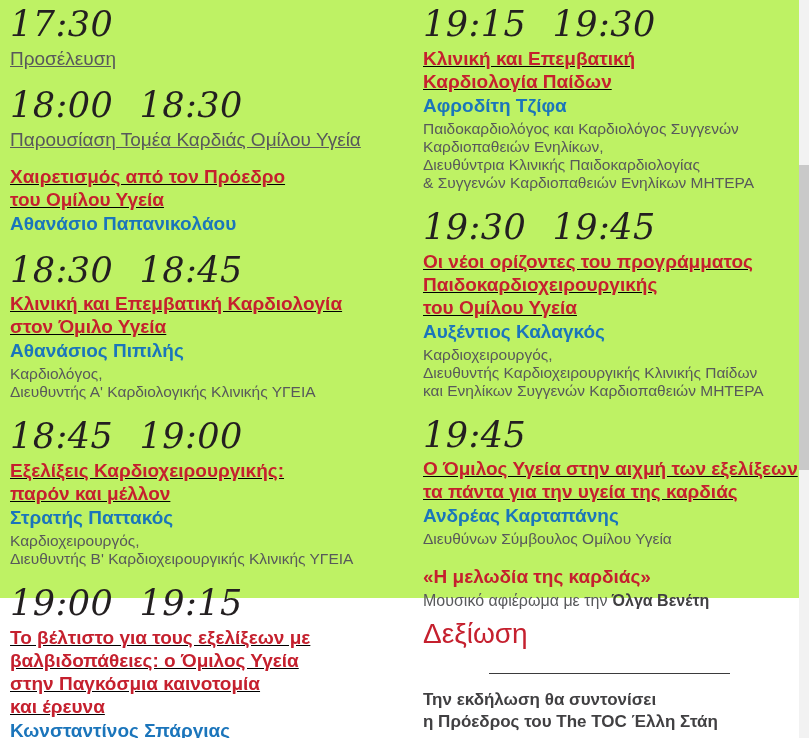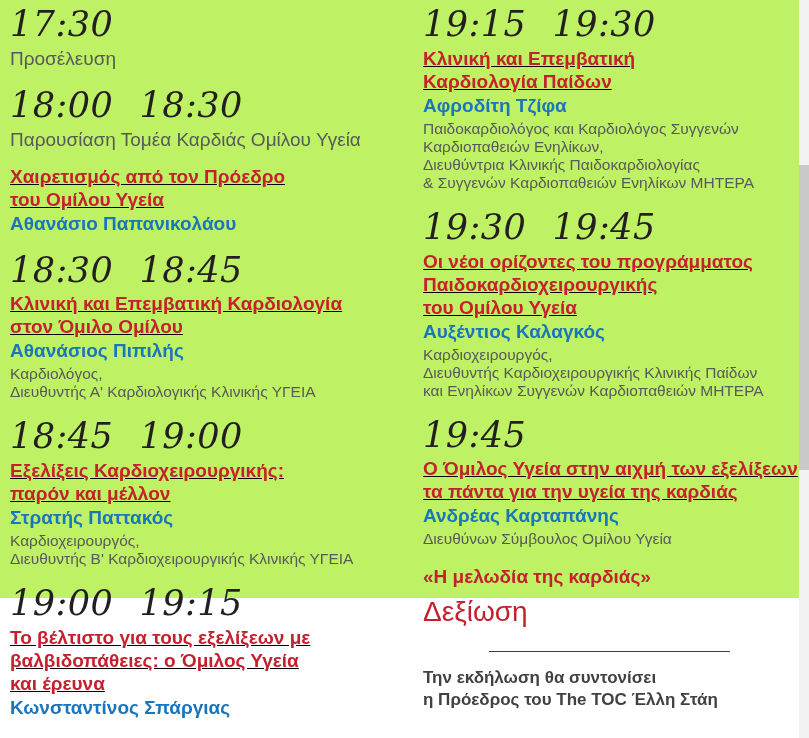--- a/index.html
+++ b/index.html
@@ -35,20 +35,21 @@
     margin-bottom: 3px;
   }
   .times .t2 { margin-left: 26px; }
   .times .t2:empty { display: none; }
 
   .plain-title {
     font-size: 19px;
     line-height: 23px;
     color: #58595b;
     white-space: nowrap;
+    text-decoration: underline;
   }
   .red-block { margin-top: 0; text-decoration: underline; }
   .red-block.spaced { margin-top: 14px; }
   .title-line {
     font-size: 19px;
     line-height: 23px;
     font-weight: bold;
     color: #c5202e;
     white-space: nowrap;
   }
@@ -143,21 +144,21 @@
         </div>
         <div class="speaker">Αθανάσιο Παπανικολάου</div>
       </div>
 
       <div class="session">
         <div class="times">
           <span class="t">18:30</span><span class="t t2">18:45</span>
         </div>
         <div class="red-block">
           <div class="title-line">Κλινική και Επεμβατική Καρδιολογία</div>
-          <div class="title-line">στον Όμιλο Ομίλου</div>
+          <div class="title-line">στον Όμιλο Υγεία</div>
         </div>
         <div class="speaker">Αθανάσιος Πιπιλής</div>
         <div class="roles">
           <div class="role-line">Καρδιολόγος,</div>
           <div class="role-line">Διευθυντής Α' Καρδιολογικής Κλινικής ΥΓΕΙΑ</div>
         </div>
       </div>
 
       <div class="session">
         <div class="times">
@@ -174,20 +175,21 @@
         </div>
       </div>
 
       <div class="session">
         <div class="times">
           <span class="t">19:00</span><span class="t t2">19:15</span>
         </div>
         <div class="red-block">
           <div class="title-line">Το βέλτιστο για τους εξελίξεων με</div>
           <div class="title-line">βαλβιδοπάθειες: ο Όμιλος Υγεία</div>
+          <div class="title-line">στην Παγκόσμια καινοτομία</div>
           <div class="title-line">και έρευνα</div>
         </div>
         <div class="speaker">Κωνσταντίνος Σπάργιας</div>
 
       </div>
 
     </div>
 
     <div class="col-right">
 
@@ -234,20 +236,21 @@
           <div class="title-line">τα πάντα για την υγεία της καρδιάς</div>
         </div>
         <div class="speaker">Ανδρέας Καρταπάνης</div>
         <div class="roles">
           <div class="role-line">Διευθύνων Σύμβουλος Ομίλου Υγεία</div>
         </div>
       </div>
 
       <div class="music">
         <div class="music-title">«Η μελωδία της καρδιάς»</div>
+        <div class="music-sub"><span>Μουσικό αφιέρωμα με την </span><b>Όλγα Βενέτη</b></div>
       </div>
 
       <div class="reception">Δεξίωση</div>
 
       <hr class="divider">
 
       <div class="moderator">
         <div class="moderator-line">Την εκδήλωση θα συντονίσει</div>
         <div class="moderator-line">η Πρόεδρος του The TOC Έλλη Στάη</div>
       </div>

